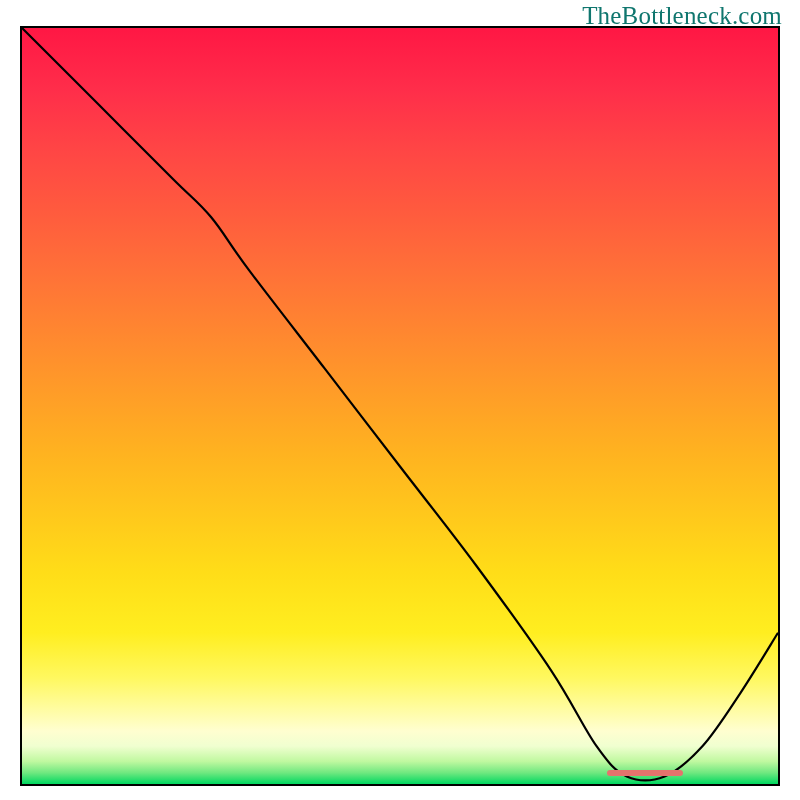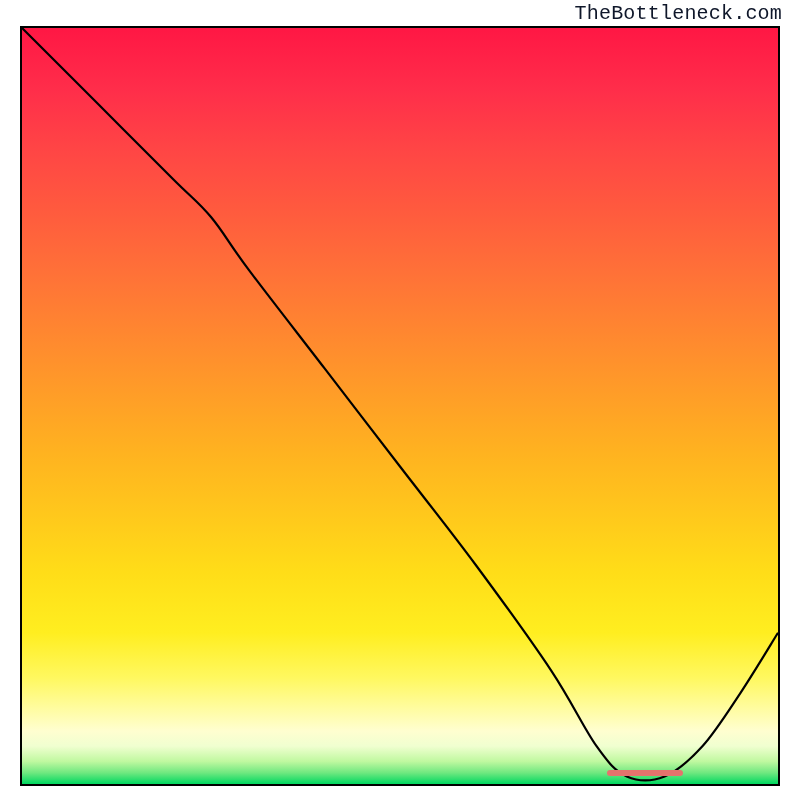--- a/index.html
+++ b/index.html
@@ -57,23 +57,23 @@
     position: absolute;
     height: 6px;
     border-radius: 3px;
     background: #e5736d;
     transform: translate(-50%, -50%);
   }
   .watermark {
     position: absolute;
     top: 2px;
     right: 18px;
-    font-family: Liberation Mono, monospace;
-    font-size: 20px;
-    color: #0f172a;
+    font-family: Liberation Serif, serif;
+    font-size: 25px;
+    color: #0f766e;
     letter-spacing: 0.2px;
   }
 </style>
 </head>
 <body>
 
 <div class="chart-container">
   <div class="watermark">TheBottleneck.com</div>
 
   <div class="plot-area">

